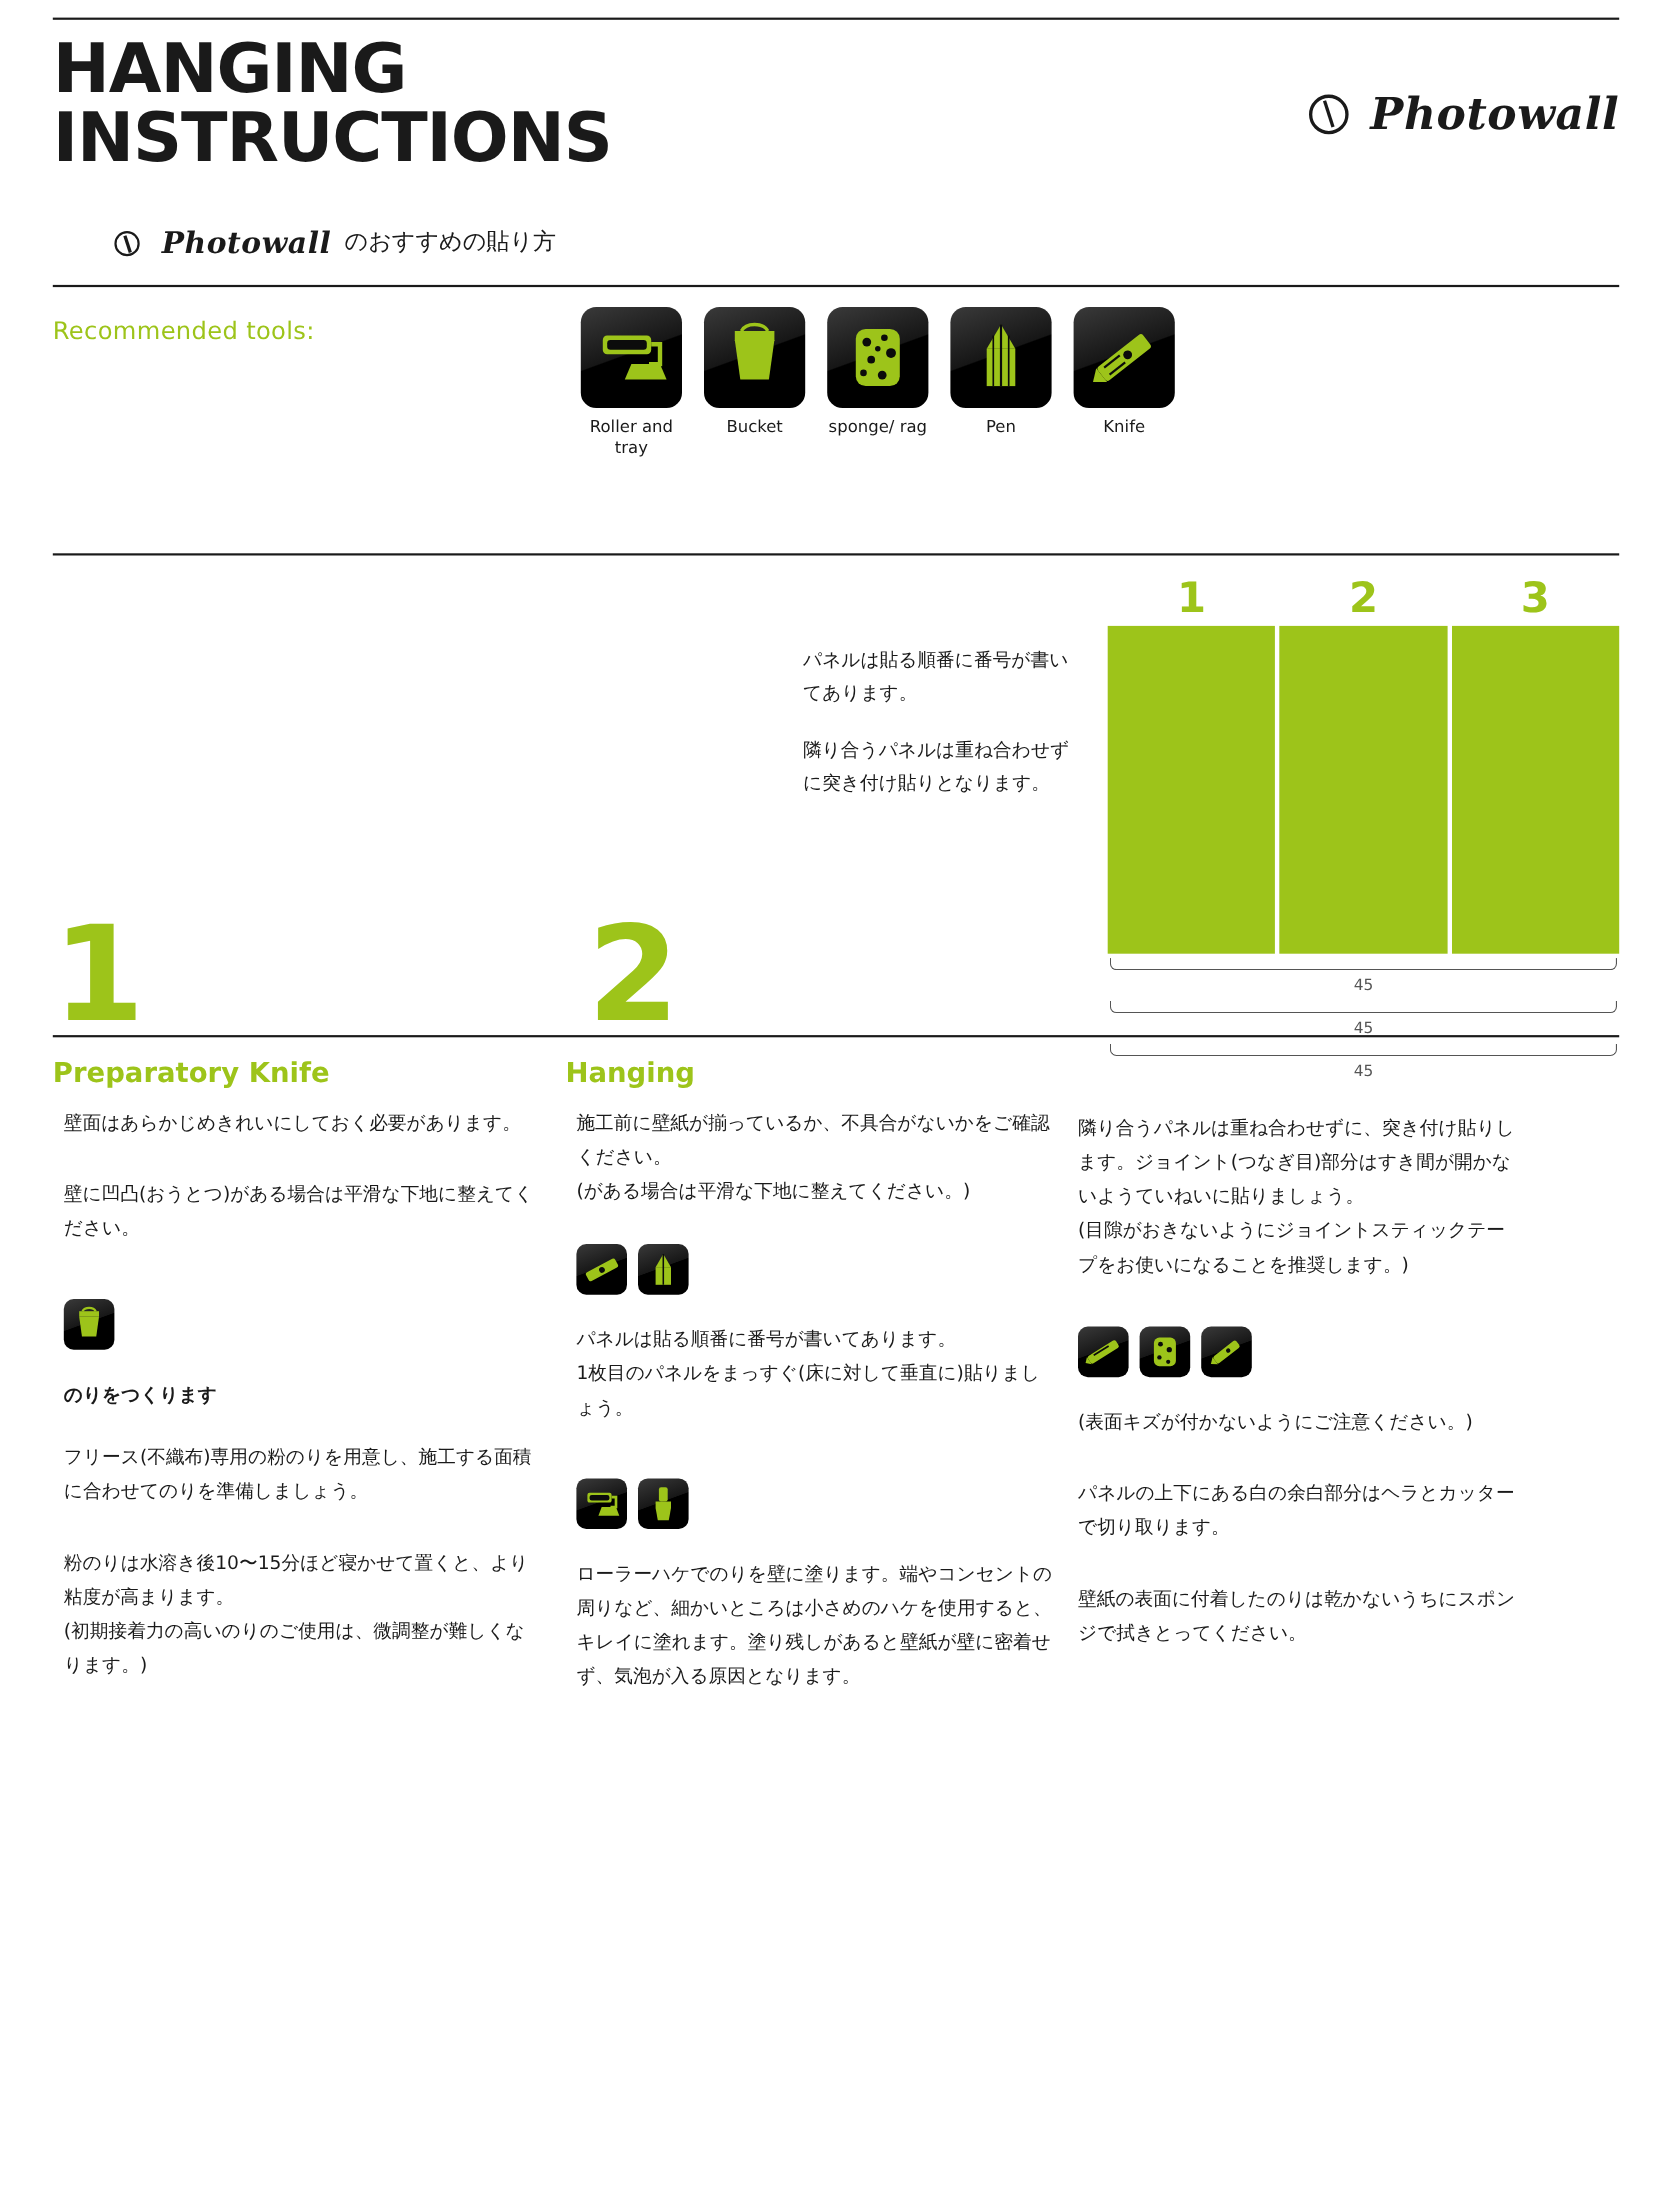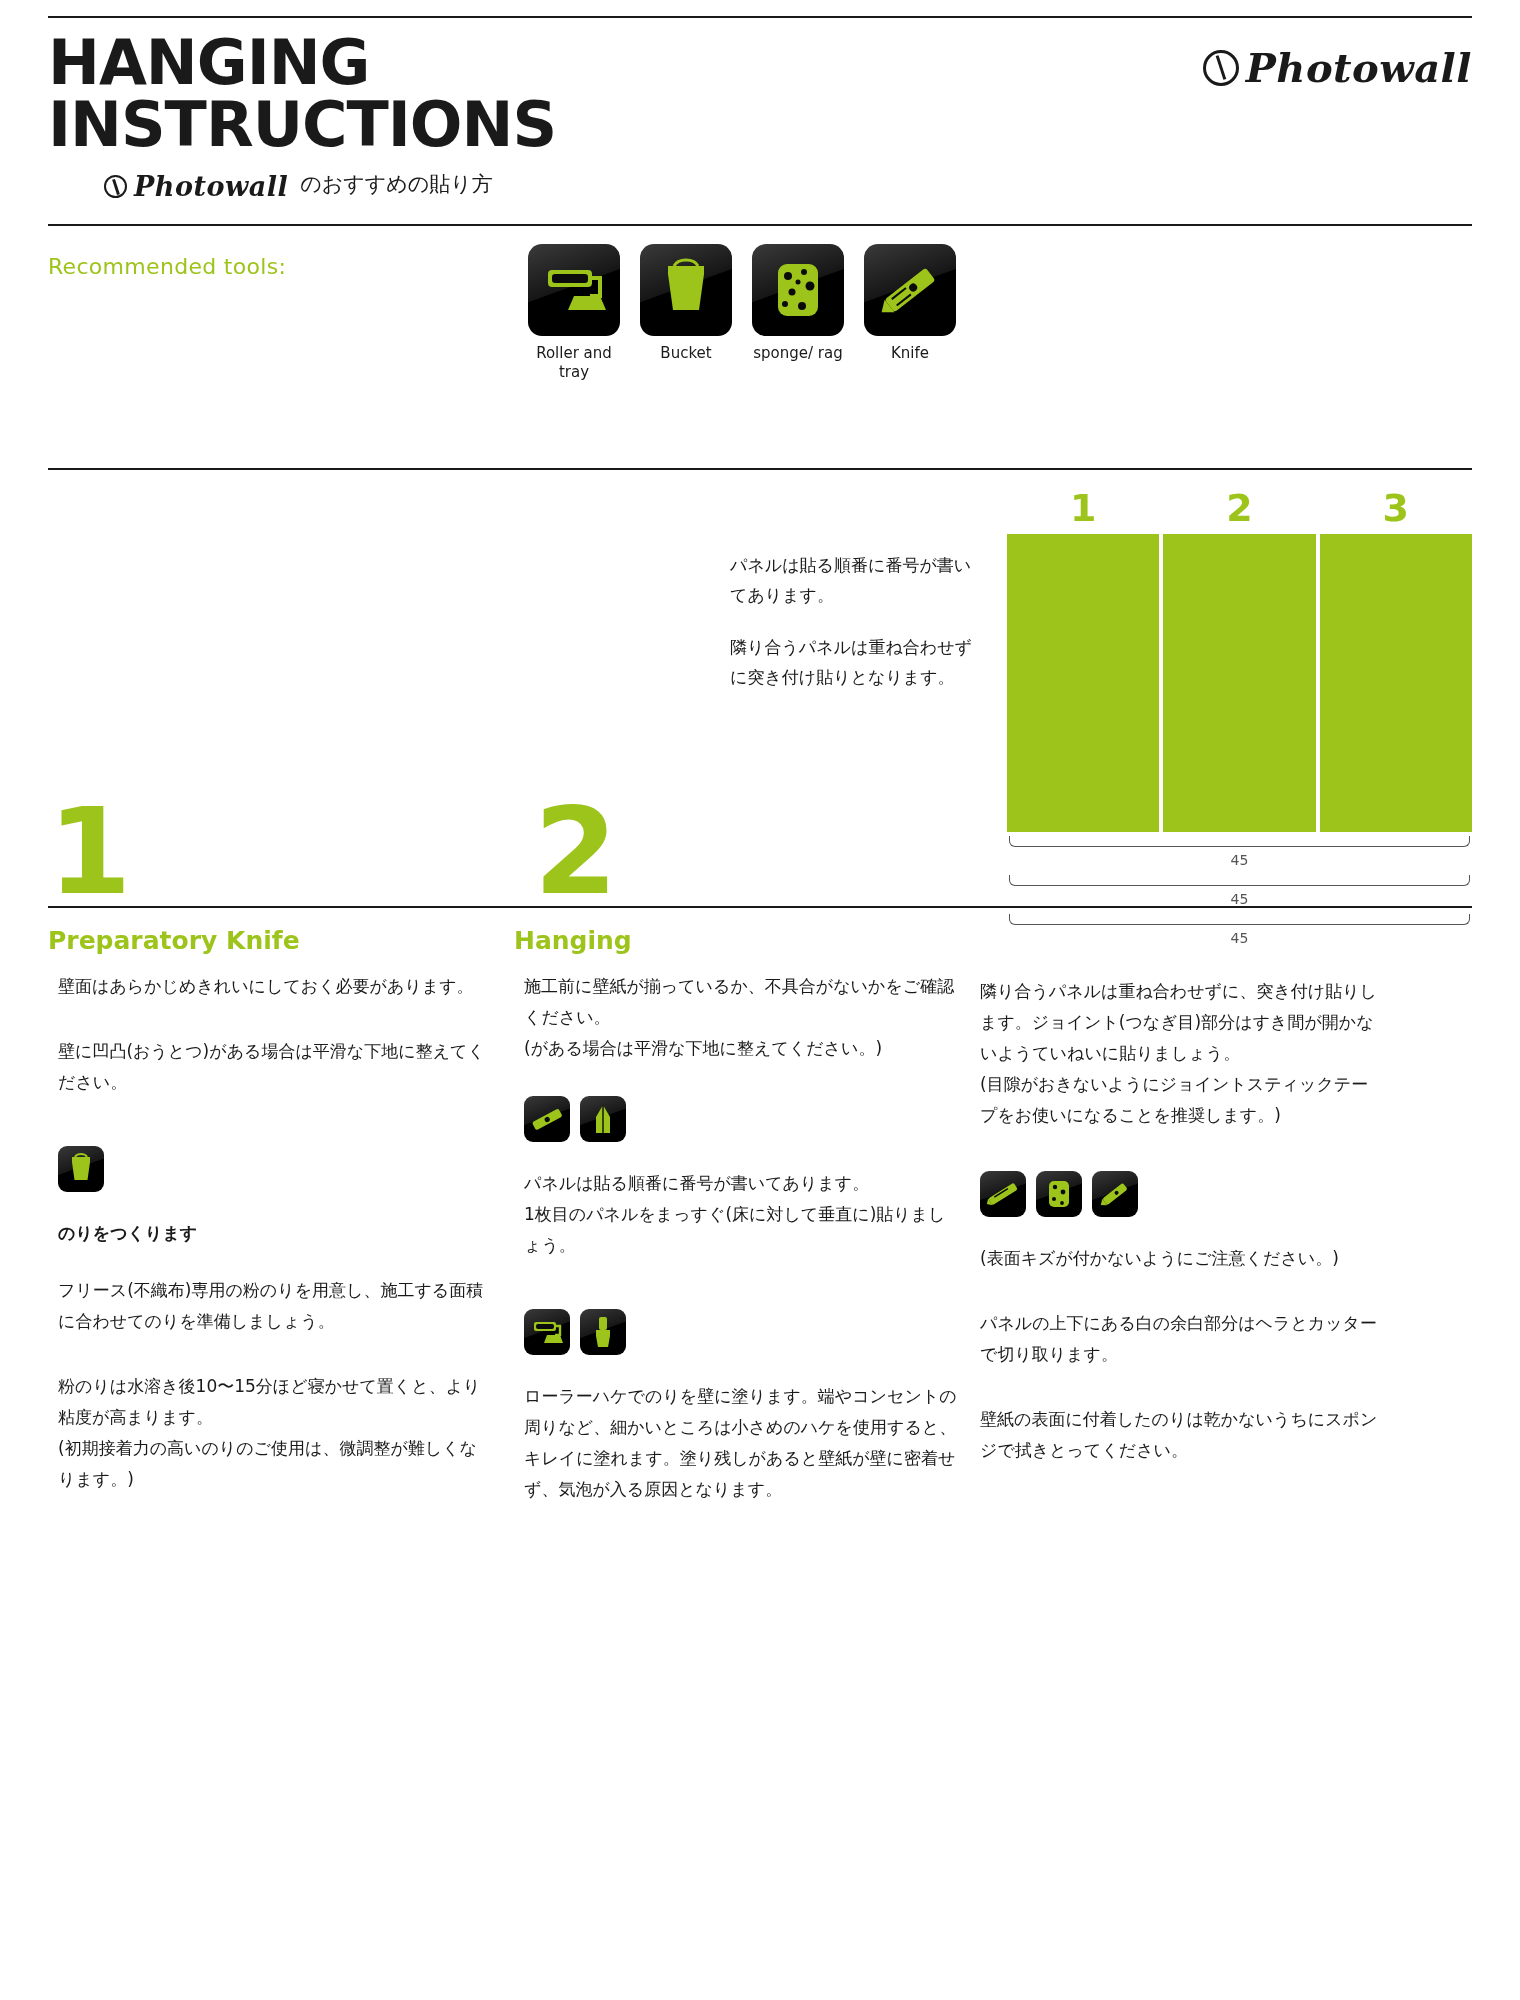--- a/index.html
+++ b/index.html
@@ -53,22 +53,23 @@
   .sub-jp {
     font-size: 21px;
     color: #1a1a1a;
     padding-bottom: 4px;
   }
 
   
   .logo {
     display: inline-flex;
     align-items: center;
-    gap: 7px;
-    color: #1a1a1a;
+    gap: 20px;
+    color: #1a1a1a;
+    margin-top: 36px;
   }
   .logo .mark {
     display: inline-block;
     position: relative;
     border: 3px solid currentColor;
     border-radius: 50%;
   }
   .logo .mark::after {
     content: "";
     position: absolute;
@@ -327,20 +328,32 @@
             <circle cx="58" cy="42" r="4.5" fill="#0b0b0b"></circle>
             <circle cx="40" cy="48" r="3.5" fill="#0b0b0b"></circle>
             <circle cx="33" cy="60" r="3" fill="#0b0b0b"></circle>
             <circle cx="50" cy="62" r="4" fill="#0b0b0b"></circle>
             <circle cx="46" cy="38" r="2.5" fill="#0b0b0b"></circle>
           </svg>
         </div>
         <div class="tool-cap">sponge/ rag</div>
       </div>
 
+      <div class="tool">
+        <div class="tile">
+          <svg width="92" height="92" viewBox="0 0 92 92">
+            <path d="M46 16 l13 22 h-26 z" fill="#9dc41a"></path>
+            <rect x="33" y="38" width="26" height="34" fill="#9dc41a"></rect>
+            <path d="M46 16 v56" stroke="#0b0b0b" stroke-width="2"></path>
+            <path d="M39 26 v46" stroke="#0b0b0b" stroke-width="1.5"></path>
+            <path d="M53 26 v46" stroke="#0b0b0b" stroke-width="1.5"></path>
+          </svg>
+        </div>
+        <div class="tool-cap">Pen</div>
+      </div>
 
       <div class="tool">
         <div class="tile">
           <svg width="92" height="92" viewBox="0 0 92 92">
             <g transform="rotate(-38 46 46)">
               <rect x="20" y="38" width="52" height="16" rx="3" fill="#9dc41a"></rect>
               <path d="M20 38 l-10 8 l10 8 z" fill="#9dc41a"></path>
               <circle cx="50" cy="46" r="4" fill="#0b0b0b"></circle>
               <path d="M26 42 h18" stroke="#0b0b0b" stroke-width="2"></path>
               <path d="M26 50 h18" stroke="#0b0b0b" stroke-width="2"></path>

